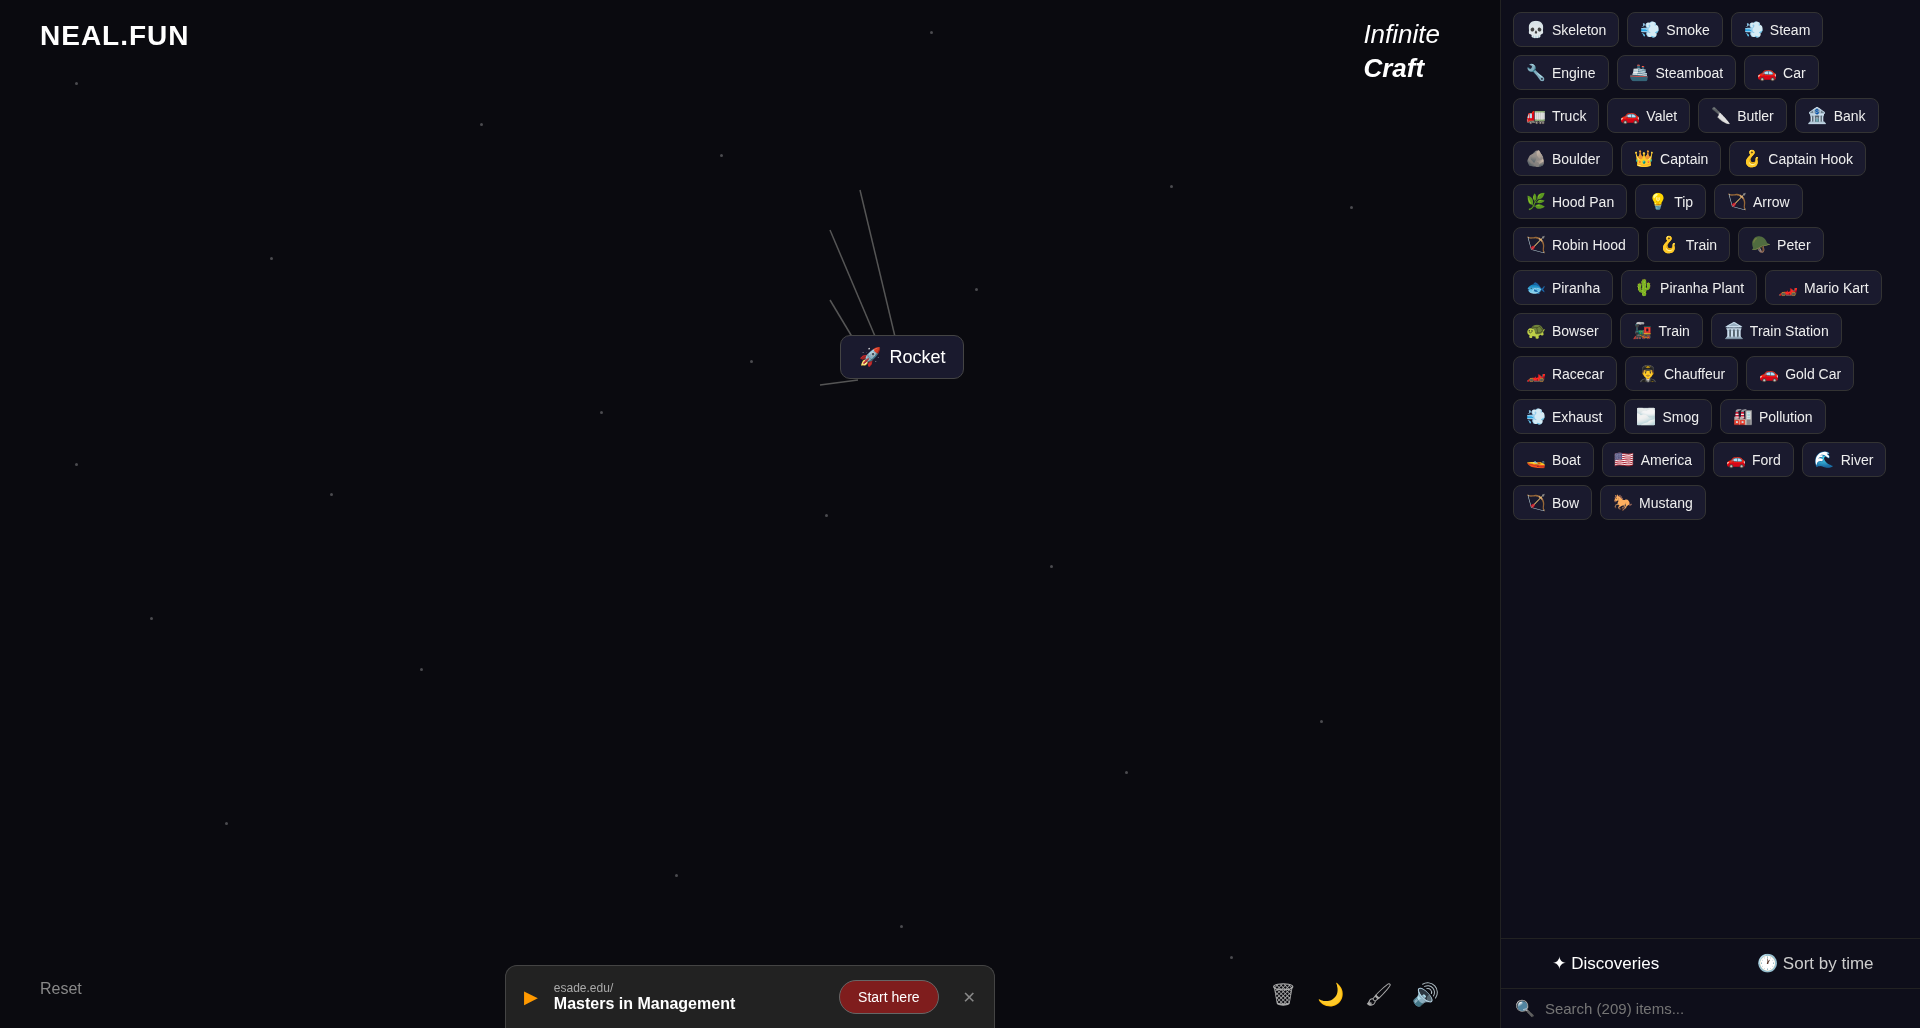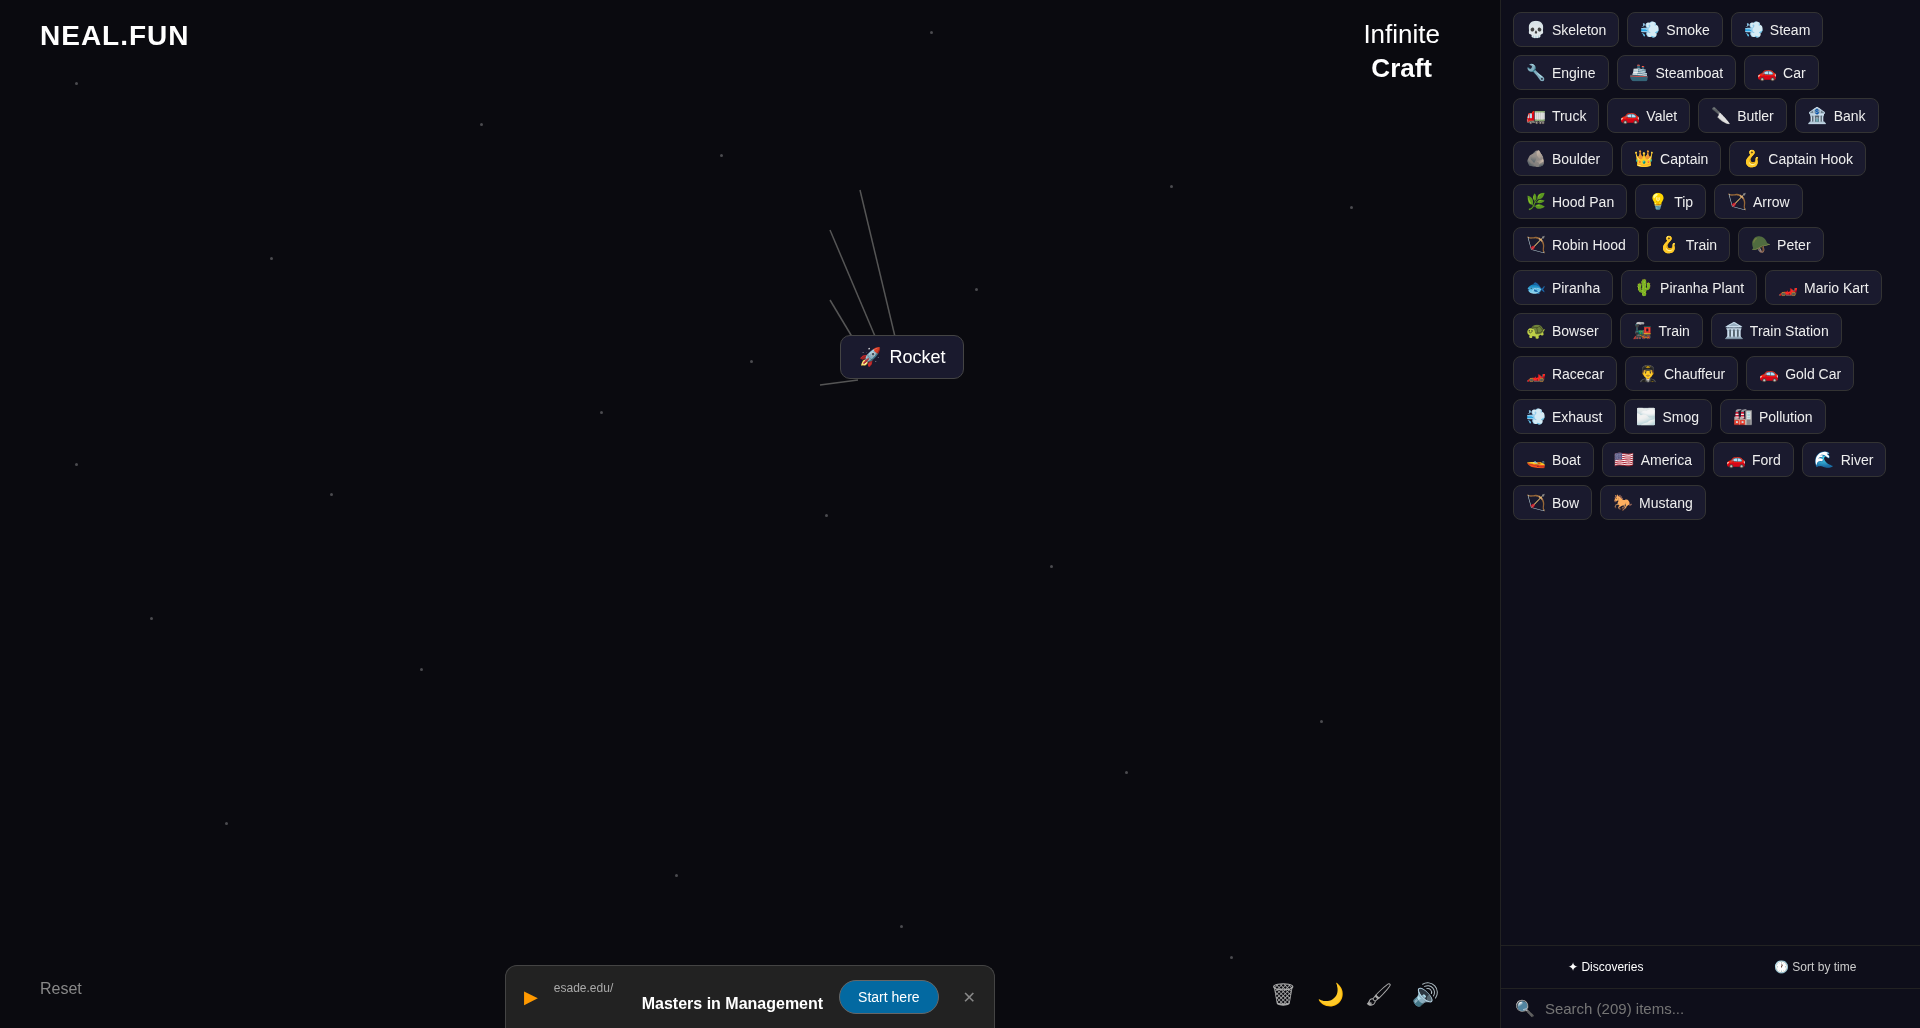--- a/index.html
+++ b/index.html
@@ -41,22 +41,23 @@
     }
 
     
     #infinite-craft-title {
       position: absolute;
       top: 18px;
       right: 60px;
       color: #ffffff;
       font-size: 26px;
       font-weight: 400;
-      text-align: center;
+      text-align: left;
       line-height: 1.3;
+      font-style: italic;
     }
 
     
     #reset-btn {
       position: absolute;
       bottom: 30px;
       left: 40px;
       color: #888;
       font-size: 16px;
       background: none;
@@ -131,24 +132,23 @@
       flex: 1;
     }
     #ad-banner .ad-source {
       color: #aaa;
       font-size: 12px;
     }
     #ad-banner .ad-title {
       color: white;
       font-size: 16px;
       font-weight: 600;
-      text-align: right;
     }
     #ad-banner .ad-cta {
-      background: #0369a1;
+      background: #7f1d1d;
       color: white;
       border: 1px solid #666;
       border-radius: 20px;
       padding: 8px 18px;
       cursor: pointer;
       font-size: 14px;
     }
     #ad-banner .ad-close {
       color: #888;
       font-size: 16px;
@@ -205,21 +205,21 @@
     #discoveries-bar {
       display: flex;
       border-bottom: 1px solid #222;
     }
     .disco-btn {
       flex: 1;
       padding: 14px 0;
       background: none;
       border: none;
       color: #ccc;
-      font-size: 12px;
+      font-size: 17px;
       cursor: pointer;
       display: flex;
       align-items: center;
       justify-content: center;
       gap: 8px;
     }
     .disco-btn.active { color: white; }
     #search-bar {
       display: flex;
       align-items: center;

